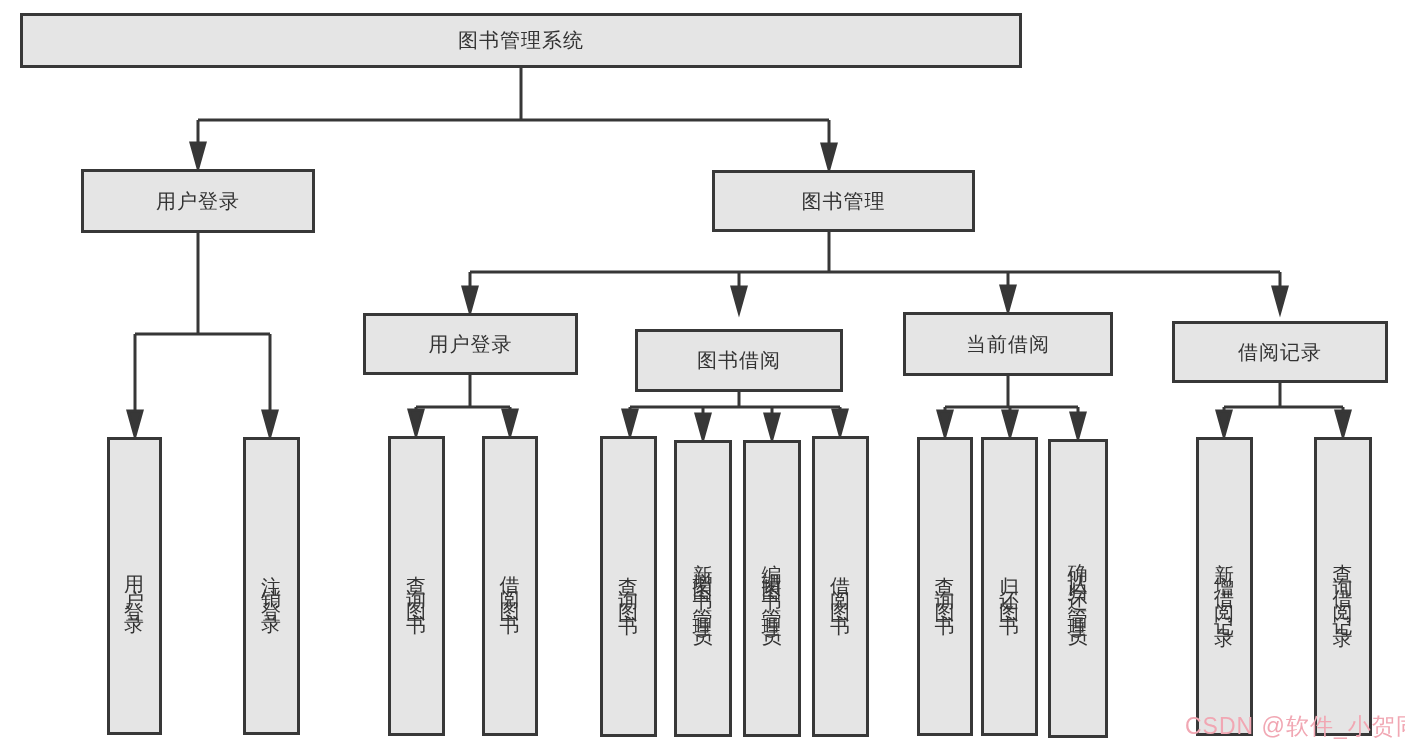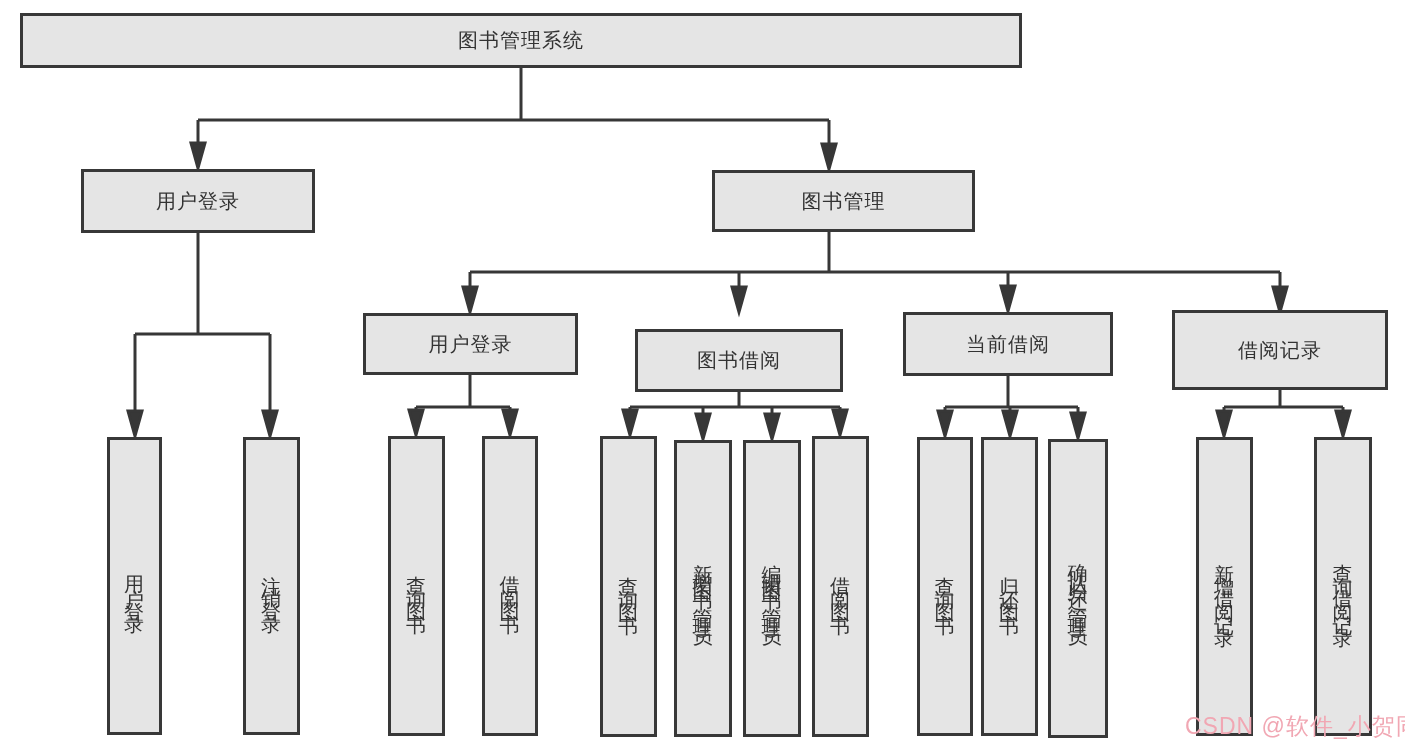--- a/index.html
+++ b/index.html
@@ -110,21 +110,21 @@
   </svg>
 
   <div class="hnode" style="left:20px;top:13px;width:1002px;height:55px">图书管理系统</div>
 
   <div class="hnode" style="left:81px;top:169px;width:234px;height:64px">用户登录</div>
   <div class="hnode" style="left:712px;top:170px;width:263px;height:62px">图书管理</div>
 
   <div class="hnode" style="left:363px;top:313px;width:215px;height:62px">用户登录</div>
   <div class="hnode" style="left:635px;top:329px;width:208px;height:63px">图书借阅</div>
   <div class="hnode" style="left:903px;top:312px;width:210px;height:64px">当前借阅</div>
-  <div class="hnode" style="left:1172px;top:310px;width:216px;height:80px">借阅记录</div>
+  <div class="hnode" style="left:1172px;top:321px;width:216px;height:62px">借阅记录</div>
 
   <div class="vnode" style="left:107px;top:437px;width:55px;height:298px">用户登录</div>
   <div class="vnode" style="left:243px;top:437px;width:57px;height:298px">注销登录</div>
 
   <div class="vnode" style="left:388px;top:436px;width:57px;height:300px">查询图书</div>
   <div class="vnode" style="left:482px;top:436px;width:56px;height:300px">借阅图书</div>
 
   <div class="vnode" style="left:600px;top:436px;width:57px;height:301px">查询图书</div>
   <div class="vnode long" style="left:674px;top:440px;width:58px;height:297px">新增图书（管理员）</div>
   <div class="vnode long" style="left:743px;top:440px;width:58px;height:297px">编辑图书（管理员）</div>

